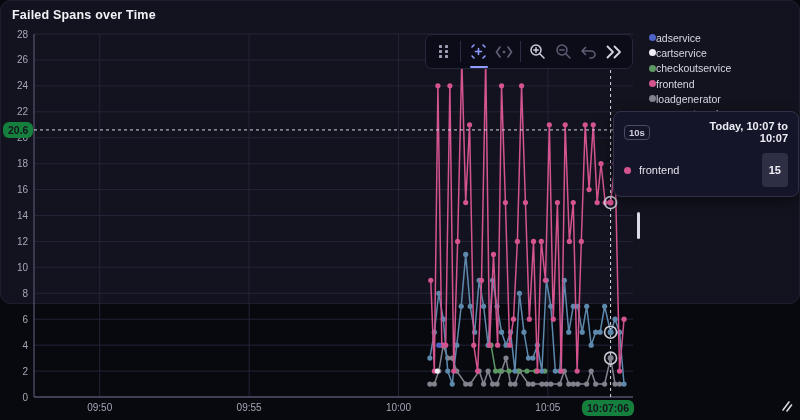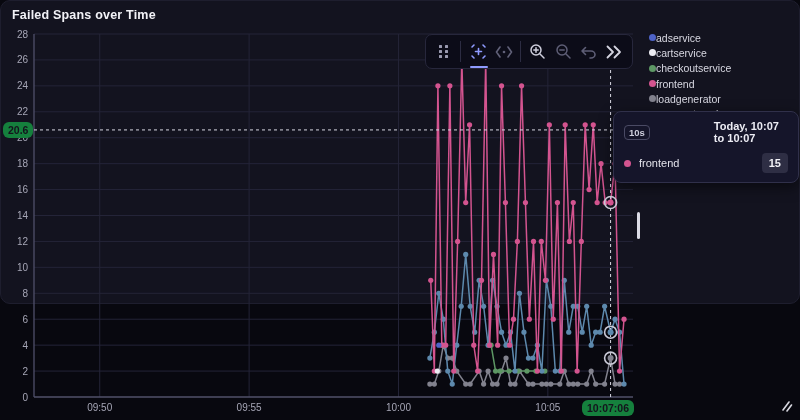--- a/index.html
+++ b/index.html
@@ -15,27 +15,27 @@
   .tb-btn.active .underline { position:absolute; bottom:0; left:4px; width:18px; height:2px; background:#8f9bff; border-radius:1px; }
 
   
   .legend { position:absolute; left:648px; top:29px; z-index:5; }
   .legend-item { display:flex; align-items:center; height:15.3px; cursor:pointer; }
   .legend-dot { width:7px; height:7px; border-radius:50%; flex:0 0 auto; }
   .legend-label { font-size:10.5px; color:#d8d8e2; white-space:nowrap; }
 
   
   .tooltip { position:absolute; left:612px; top:110px; width:186px; background:#15152a; border:1px solid #30304a; border-radius:8px; padding:8px 10px 9px 10px; z-index:10; box-shadow:0 4px 14px rgba(0,0,0,.5); }
-  .tt-head { display:flex; align-items:center; gap:24px; }
+  .tt-head { display:flex; align-items:center; gap:12px;text-align:right; }
   .tt-interval { font-size:9.5px; color:#cfcfdd; border:1px solid #4a4a64; border-radius:4px; padding:1px 4px; font-weight:bold; }
   .tt-range { font-size:11px; font-weight:bold; color:#ececf4;margin-left:40px; }
   .tt-row { display:flex; align-items:center; gap:8px; margin-top:9px; }
   .tt-dot { width:7px; height:7px; border-radius:50%; }
   .tt-series { font-size:11px; color:#e2e2ea; flex:1; }
-  .tt-value { font-size:11px; font-weight:bold; color:#f0f0f6; background:#2e2e44; border-radius:4px; padding:4px 7px; }
+  .tt-value { font-size:11px; font-weight:bold; color:#f0f0f6; background:#2e2e44; border-radius:4px; padding:11px 7px; }
 
   
   .axis-badge { position:absolute; background:#15803d; color:#14141d; font-size:10.5px; font-weight:bold; padding:2px 5px; border-radius:6px; z-index:7; }
   .y-badge { left:2px; top:121px; }
   .x-badge { left:581px; top:399px; }
 
   .scroll-thumb { position:absolute; left:636px; top:211px; width:3px; height:27px; background:#dcdce6; border-radius:2px; z-index:4; cursor:grab; }
   .resize-handle { position:absolute; left:774px; top:396px; width:18px; height:16px; z-index:4; cursor:nwse-resize; }
 </style>
 </head>

